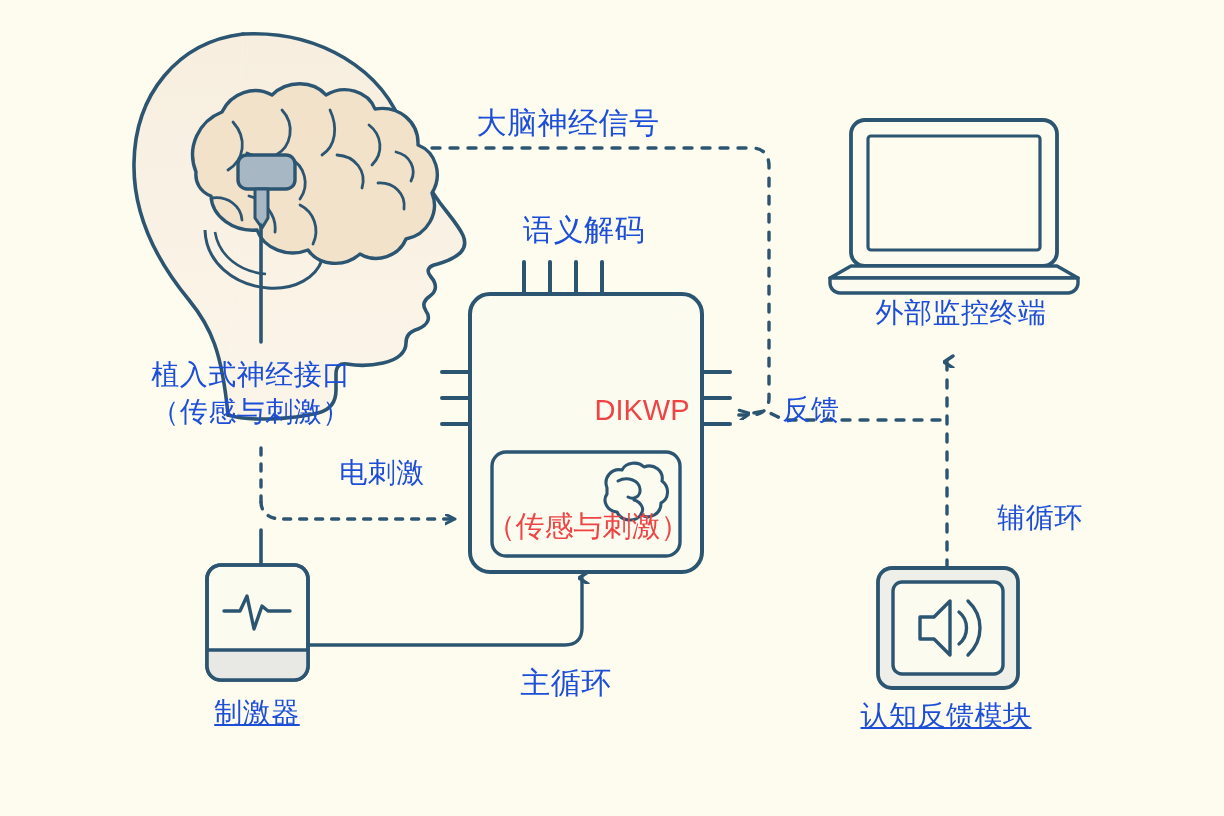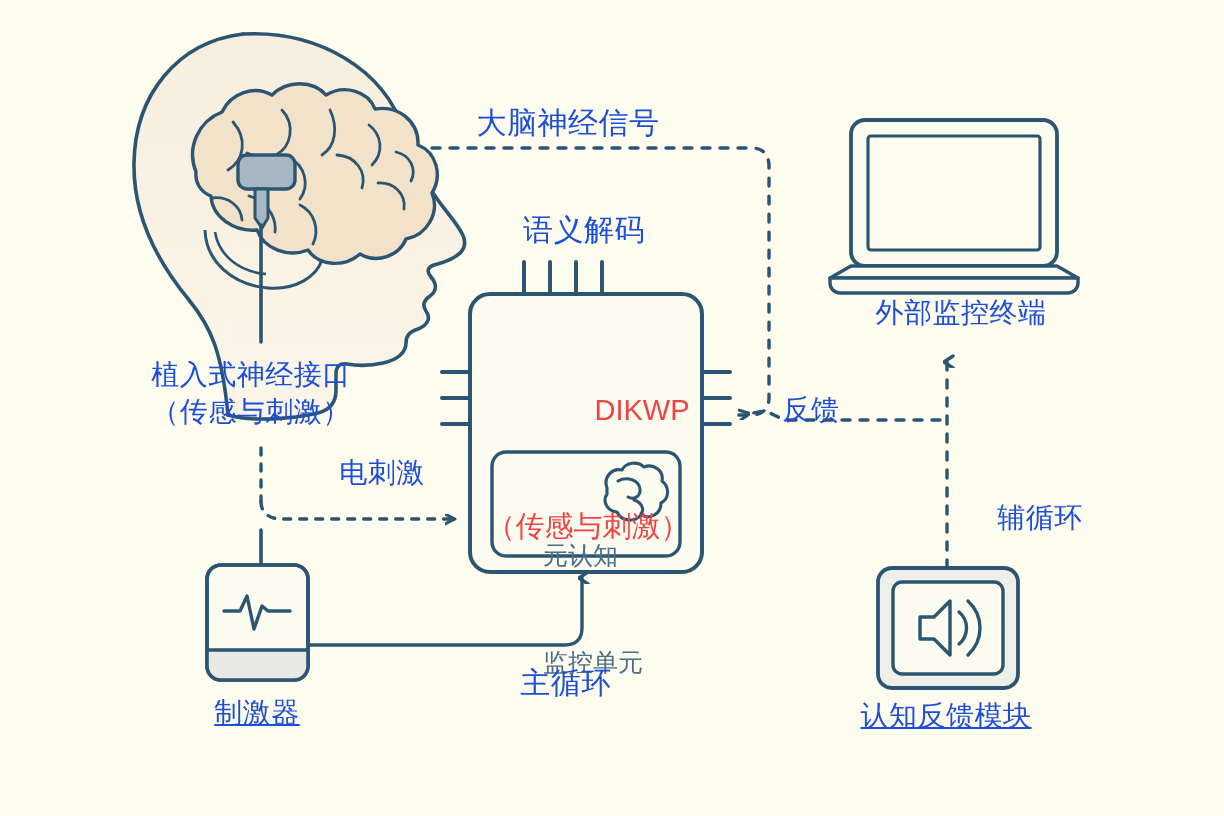--- a/index.html
+++ b/index.html
@@ -211,24 +211,20 @@
 
   <div class="lbl c t28" style="left:382px;top:455px;">电刺激</div>
 
   <div class="lbl c t28" style="left:257px;top:695px;text-decoration:underline;">制激器</div>
 
   <div class="chiptitle">
     <div>DIKWP</div>
     <div>（传感与刺激）</div>
   </div>
 
-  <div class="metatext">
-    <div>元认知</div>
-    <div>监控单元</div>
-  </div>
 
   <div class="lbl c t30" style="left:566px;top:663px;">主循环</div>
 
   <div class="lbl c t28" style="left:811px;top:392px;text-align:right;">反馈</div>
 
   <div class="lbl c t28" style="left:961px;top:295px;">外部监控终端</div>
 
   <div class="lbl c t28" style="left:1012px;top:500px;margin-left:28px;">辅循环</div>
 
   <div class="lbl c t28" style="left:946px;top:698px;text-decoration:underline;">认知反馈模块</div>

